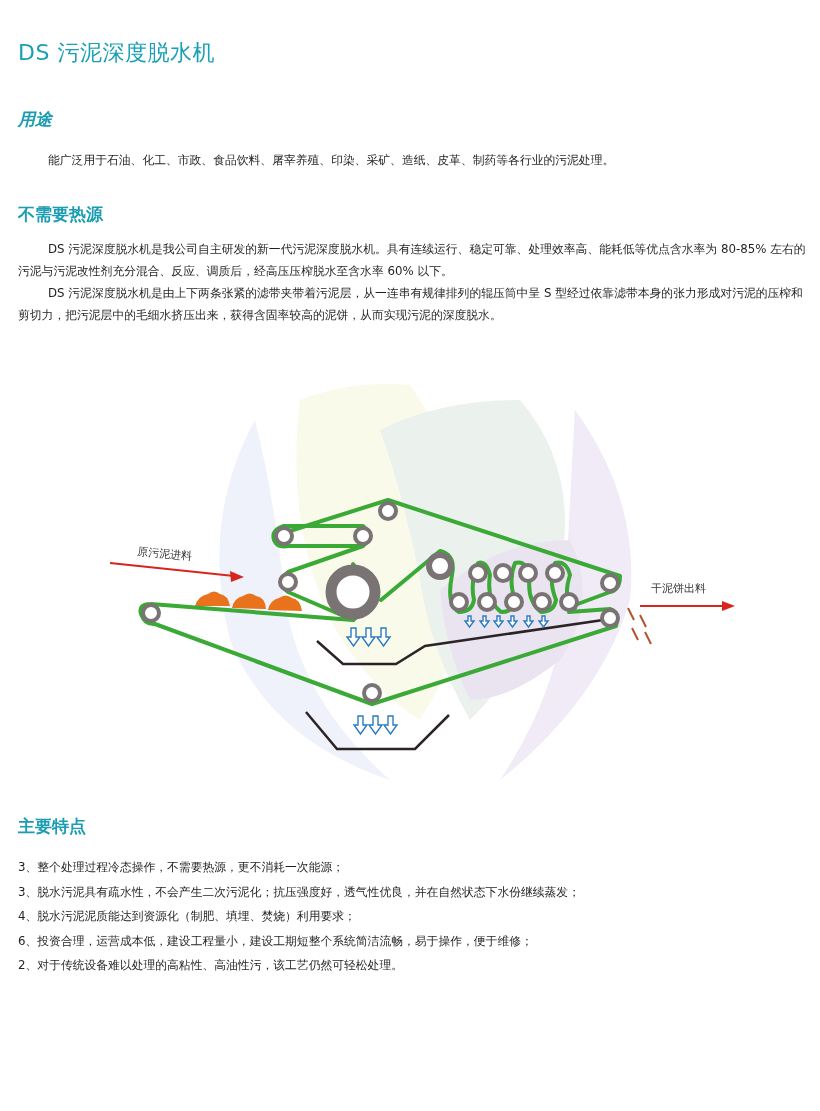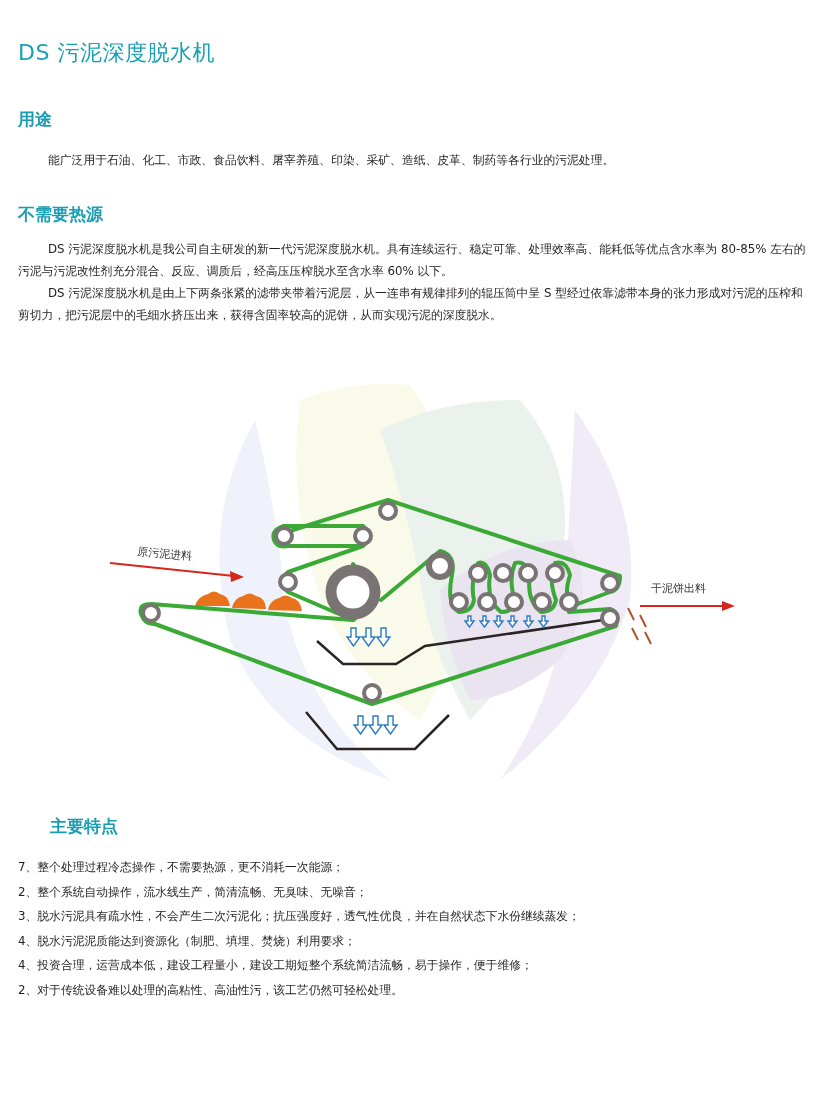--- a/index.html
+++ b/index.html
@@ -18,21 +18,21 @@
   .features p { white-space: nowrap; }
   .diagram { position: absolute; left: 0; top: 370px; width: 820px; height: 430px; }
   .diagram svg { width: 820px; height: 430px; display: block; }
   .diag-label { font-size: 11px; fill: #333333; }
 </style>
 </head>
 <body>
 
 <h1 class="title">DS 污泥深度脱水机</h1>
 
-<h2 class="section-heading" style="top:108px;">用途</h2>
+<h2 class="section-heading" style="top:108px;font-style:italic;">用途</h2>
 <div class="para usage">
   <p>能广泛用于石油、化工、市政、食品饮料、屠宰养殖、印染、采矿、造纸、皮革、制药等各行业的污泥处理。</p>
 </div>
 
 <h2 class="section-heading" style="top:203px;">不需要热源</h2>
 <div class="para principle">
   <p class="indent">DS 污泥深度脱水机是我公司自主研发的新一代污泥深度脱水机。具有连续运行、稳定可靠、处理效率高、能耗低等优点含水率为 80-85% 左右的污泥与污泥改性剂充分混合、反应、调质后，经高压压榨脱水至含水率 60% 以下。</p>
   <p class="indent">DS 污泥深度脱水机是由上下两条张紧的滤带夹带着污泥层，从一连串有规律排列的辊压筒中呈 S 型经过依靠滤带本身的张力形成对污泥的压榨和剪切力，把污泥层中的毛细水挤压出来，获得含固率较高的泥饼，从而实现污泥的深度脱水。</p>
 </div>
 
@@ -117,21 +117,20 @@
 
     <g stroke="#b0522a" stroke-width="2">
       <line x1="628" y1="608" x2="634" y2="620"></line>
       <line x1="640" y1="615" x2="646" y2="627"></line>
       <line x1="632" y1="628" x2="638" y2="640"></line>
       <line x1="645" y1="632" x2="651" y2="644"></line>
     </g>
   </svg>
 </div>
 
-<h2 class="section-heading" style="top:815px;margin-left:32px;">主要特点</h2>
+<h2 class="section-heading" style="top:815px;">主要特点</h2>
 <div class="para features">
-  <p>7、整个处理过程冷态操作，不需要热源，更不消耗一次能源；</p>
-  <p>2、整个系统自动操作，流水线生产，简清流畅、无臭味、无噪音；</p>
+  <p>3、整个处理过程冷态操作，不需要热源，更不消耗一次能源；</p>
   <p>3、脱水污泥具有疏水性，不会产生二次污泥化；抗压强度好，透气性优良，并在自然状态下水份继续蒸发；</p>
   <p>4、脱水污泥泥质能达到资源化（制肥、填埋、焚烧）利用要求；</p>
-  <p>4、投资合理，运营成本低，建设工程量小，建设工期短整个系统简洁流畅，易于操作，便于维修；</p>
+  <p>6、投资合理，运营成本低，建设工程量小，建设工期短整个系统简洁流畅，易于操作，便于维修；</p>
   <p>2、对于传统设备难以处理的高粘性、高油性污，该工艺仍然可轻松处理。</p>
 </div>
 
 </body></html>

